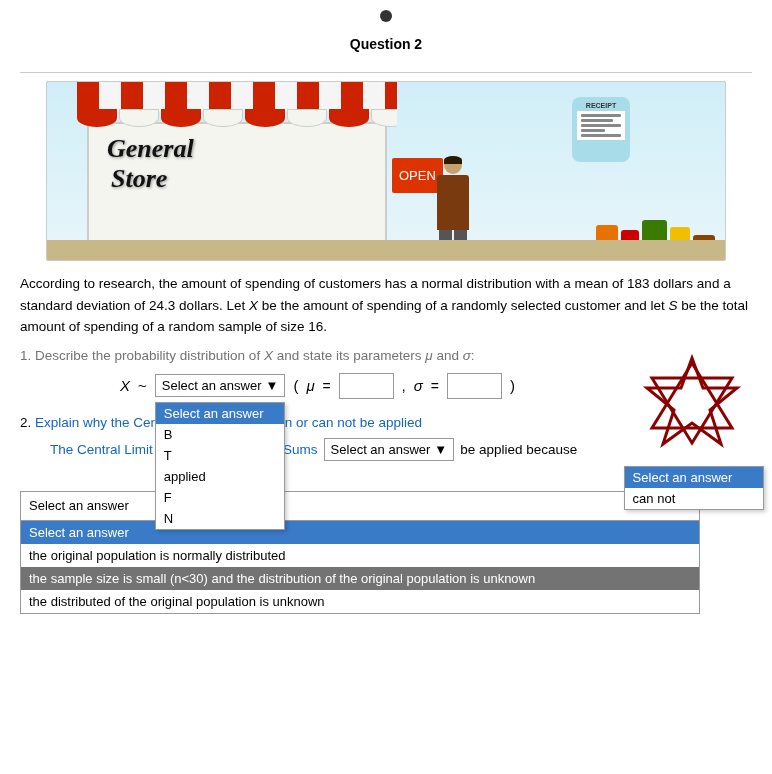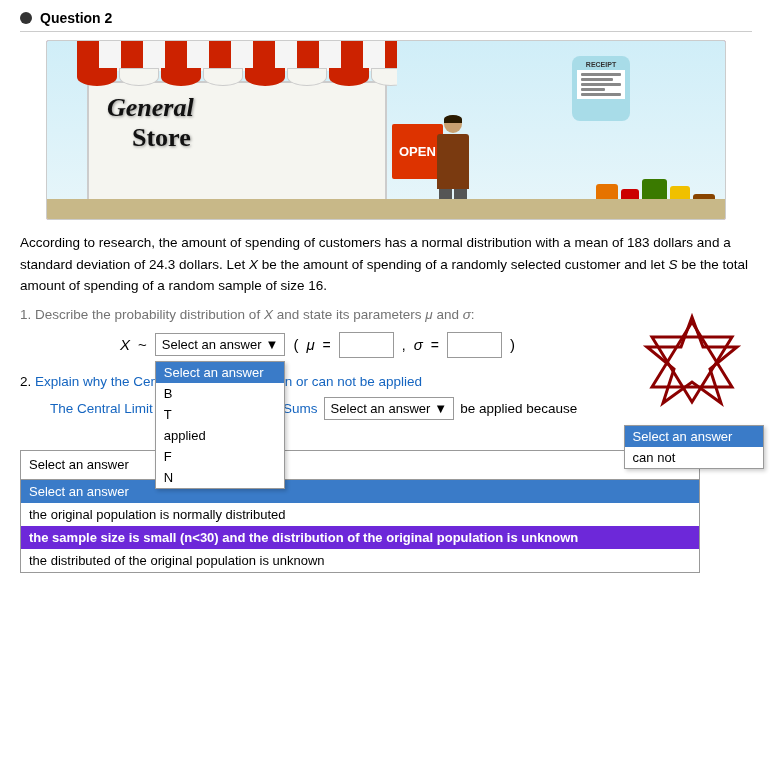--- a/index.html
+++ b/index.html
@@ -9,24 +9,25 @@
       background: #fff;
       color: #000;
       width: 772px;
       min-height: 774px;
       padding: 10px 20px;
     }
 
     .question-header {
       display: flex;
       align-items: center;
-      gap: 8px;
+      gap: 14px;
       margin-bottom: 8px;
-      padding-bottom: 5px;
+      padding-bottom: 20px;
       border-bottom: 1px solid #ccc;
+      flex-direction: column;
     }
 
     .bullet {
       width: 12px;
       height: 12px;
       background: #333;
       border-radius: 50%;
       flex-shrink: 0;
     }
 
@@ -239,24 +240,24 @@
       <div style="width:40px;height:18px;background:#f5f5f0;border-radius:0 0 50% 50%;margin-right:2px;border:1px solid #ccc;"></div>
       <div style="width:40px;height:18px;background:#cc2200;border-radius:0 0 50% 50%;margin-right:2px;"></div>
       <div style="width:40px;height:18px;background:#f5f5f0;border-radius:0 0 50% 50%;margin-right:2px;border:1px solid #ccc;"></div>
       <div style="width:40px;height:18px;background:#cc2200;border-radius:0 0 50% 50%;margin-right:2px;"></div>
       <div style="width:40px;height:18px;background:#f5f5f0;border-radius:0 0 50% 50%;border:1px solid #ccc;"></div>
     </div>
   </div>
 
   <div style="position:absolute;top:52px;left:60px;font-family:Georgia,serif;font-size:26px;font-weight:bold;color:#111;text-shadow:1px 1px 3px rgba(0,0,0,0.4);line-height:1.15;">
     <div style="font-style:italic;">General</div>
-    <div style="margin-left:25px;">Store</div>
-  </div>
-
-  <div style="position:absolute;top:83px;left:345px;background:#dd3300;color:#fff;font-weight:bold;font-size:13px;padding:20px 7px;border-radius:2px;">OPEN</div>
+    <div style="font-style:italic;margin-left:4px;">Store</div>
+  </div>
+
+  <div style="position:absolute;top:76px;left:345px;background:#dd3300;color:#fff;font-weight:normal;font-size:13px;padding:10px 7px;border-radius:2px;">OPEN</div>
 
   <div style="position:absolute;bottom:0;left:390px;">
 
     <div style="width:18px;height:18px;background:#c8a070;border-radius:50%;margin:0 auto;"></div>
 
     <div style="width:18px;height:8px;background:#2a1a00;border-radius:50% 50% 0 0;position:absolute;top:0;left:50%;transform:translateX(-50%);"></div>
 
     <div style="width:32px;height:55px;background:#7a3a10;margin:1px auto 0;border-radius:3px 3px 0 0;"></div>
 
     <div style="display:flex;justify-content:center;gap:2px;">
@@ -364,17 +365,17 @@
   <div class="reason-dropdown-container">
 
     <div class="reason-select-bar">
       <span class="reason-select-text">Select an answer</span>
       <span class="chevron-down">▼</span>
     </div>
 
     <div class="reason-dropdown-list">
       <div class="reason-item selected">Select an answer</div>
       <div class="reason-item">the original population is normally distributed</div>
-      <div class="reason-item" style="background:#6d28d9;color:#fff;font-weight:bold;">the sample size is small (n&lt;30) and the distribution of the original population is unknown</div>
+      <div class="reason-item" style="background:#737373;color:#fff;">the sample size is small (n&lt;30) and the distribution of the original population is unknown</div>
       <div class="reason-item">the distributed of the original population is unknown</div>
     </div>
   </div>
 </div>
 
 </body></html>

